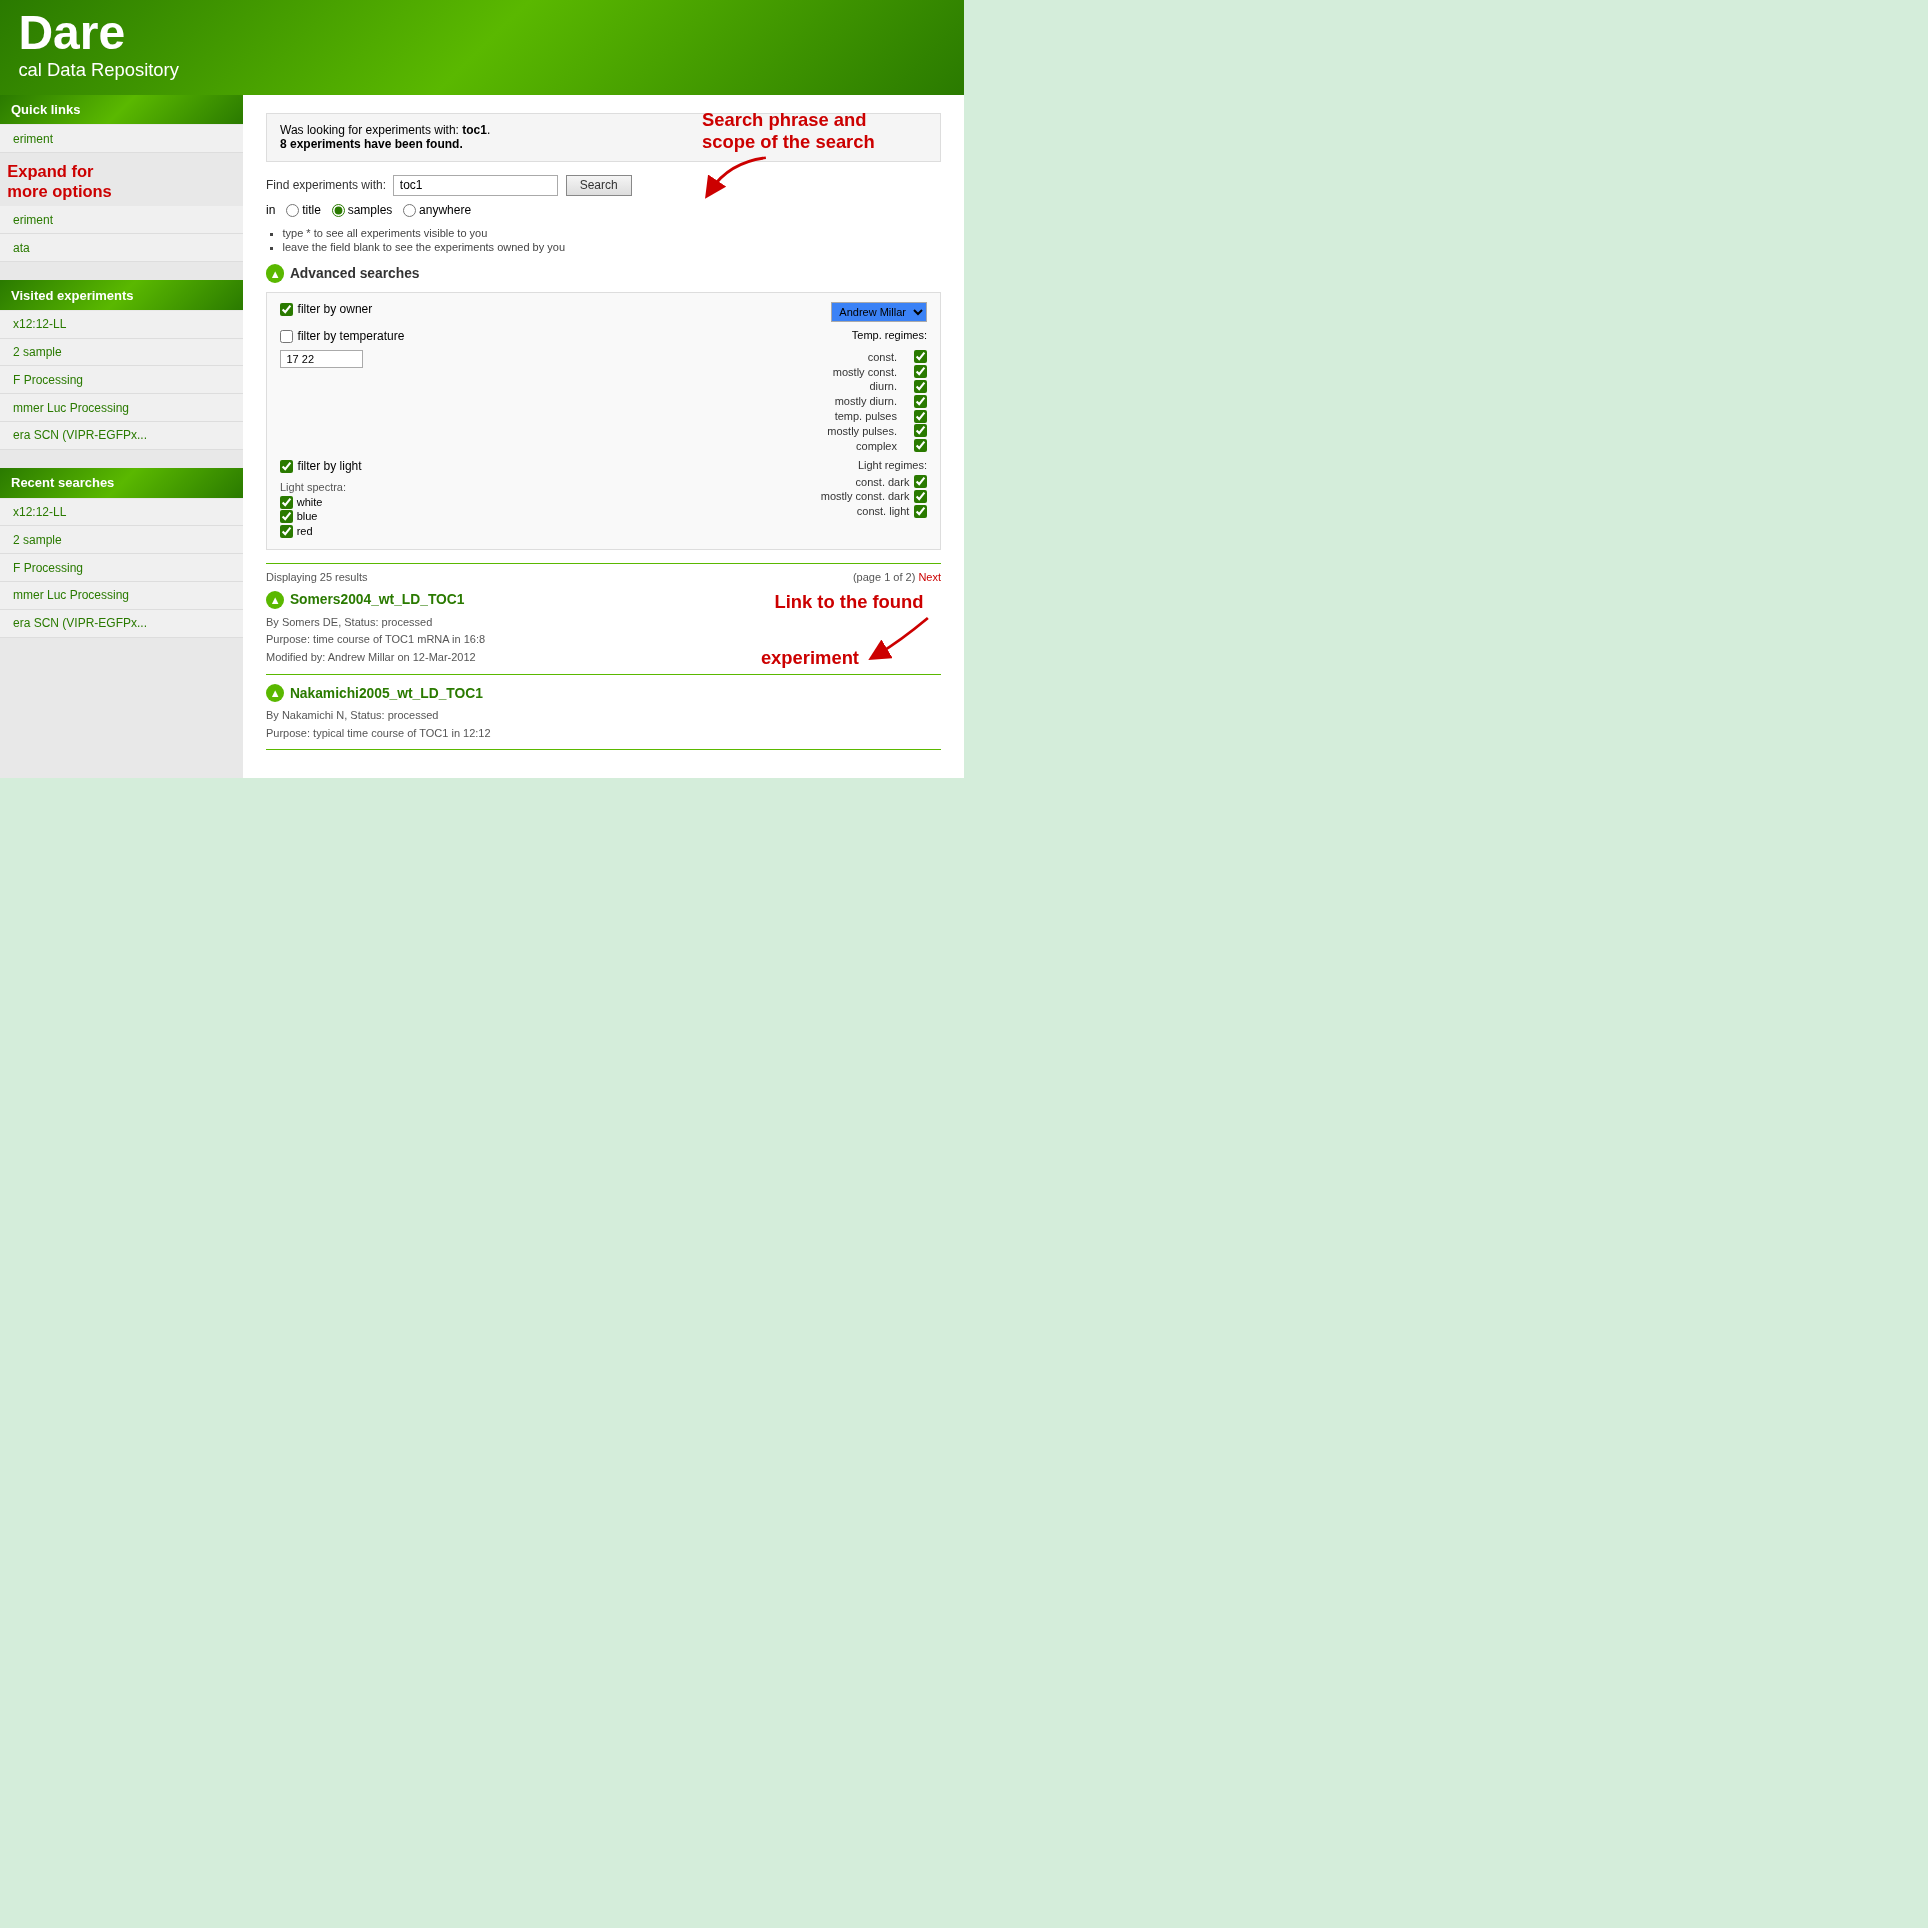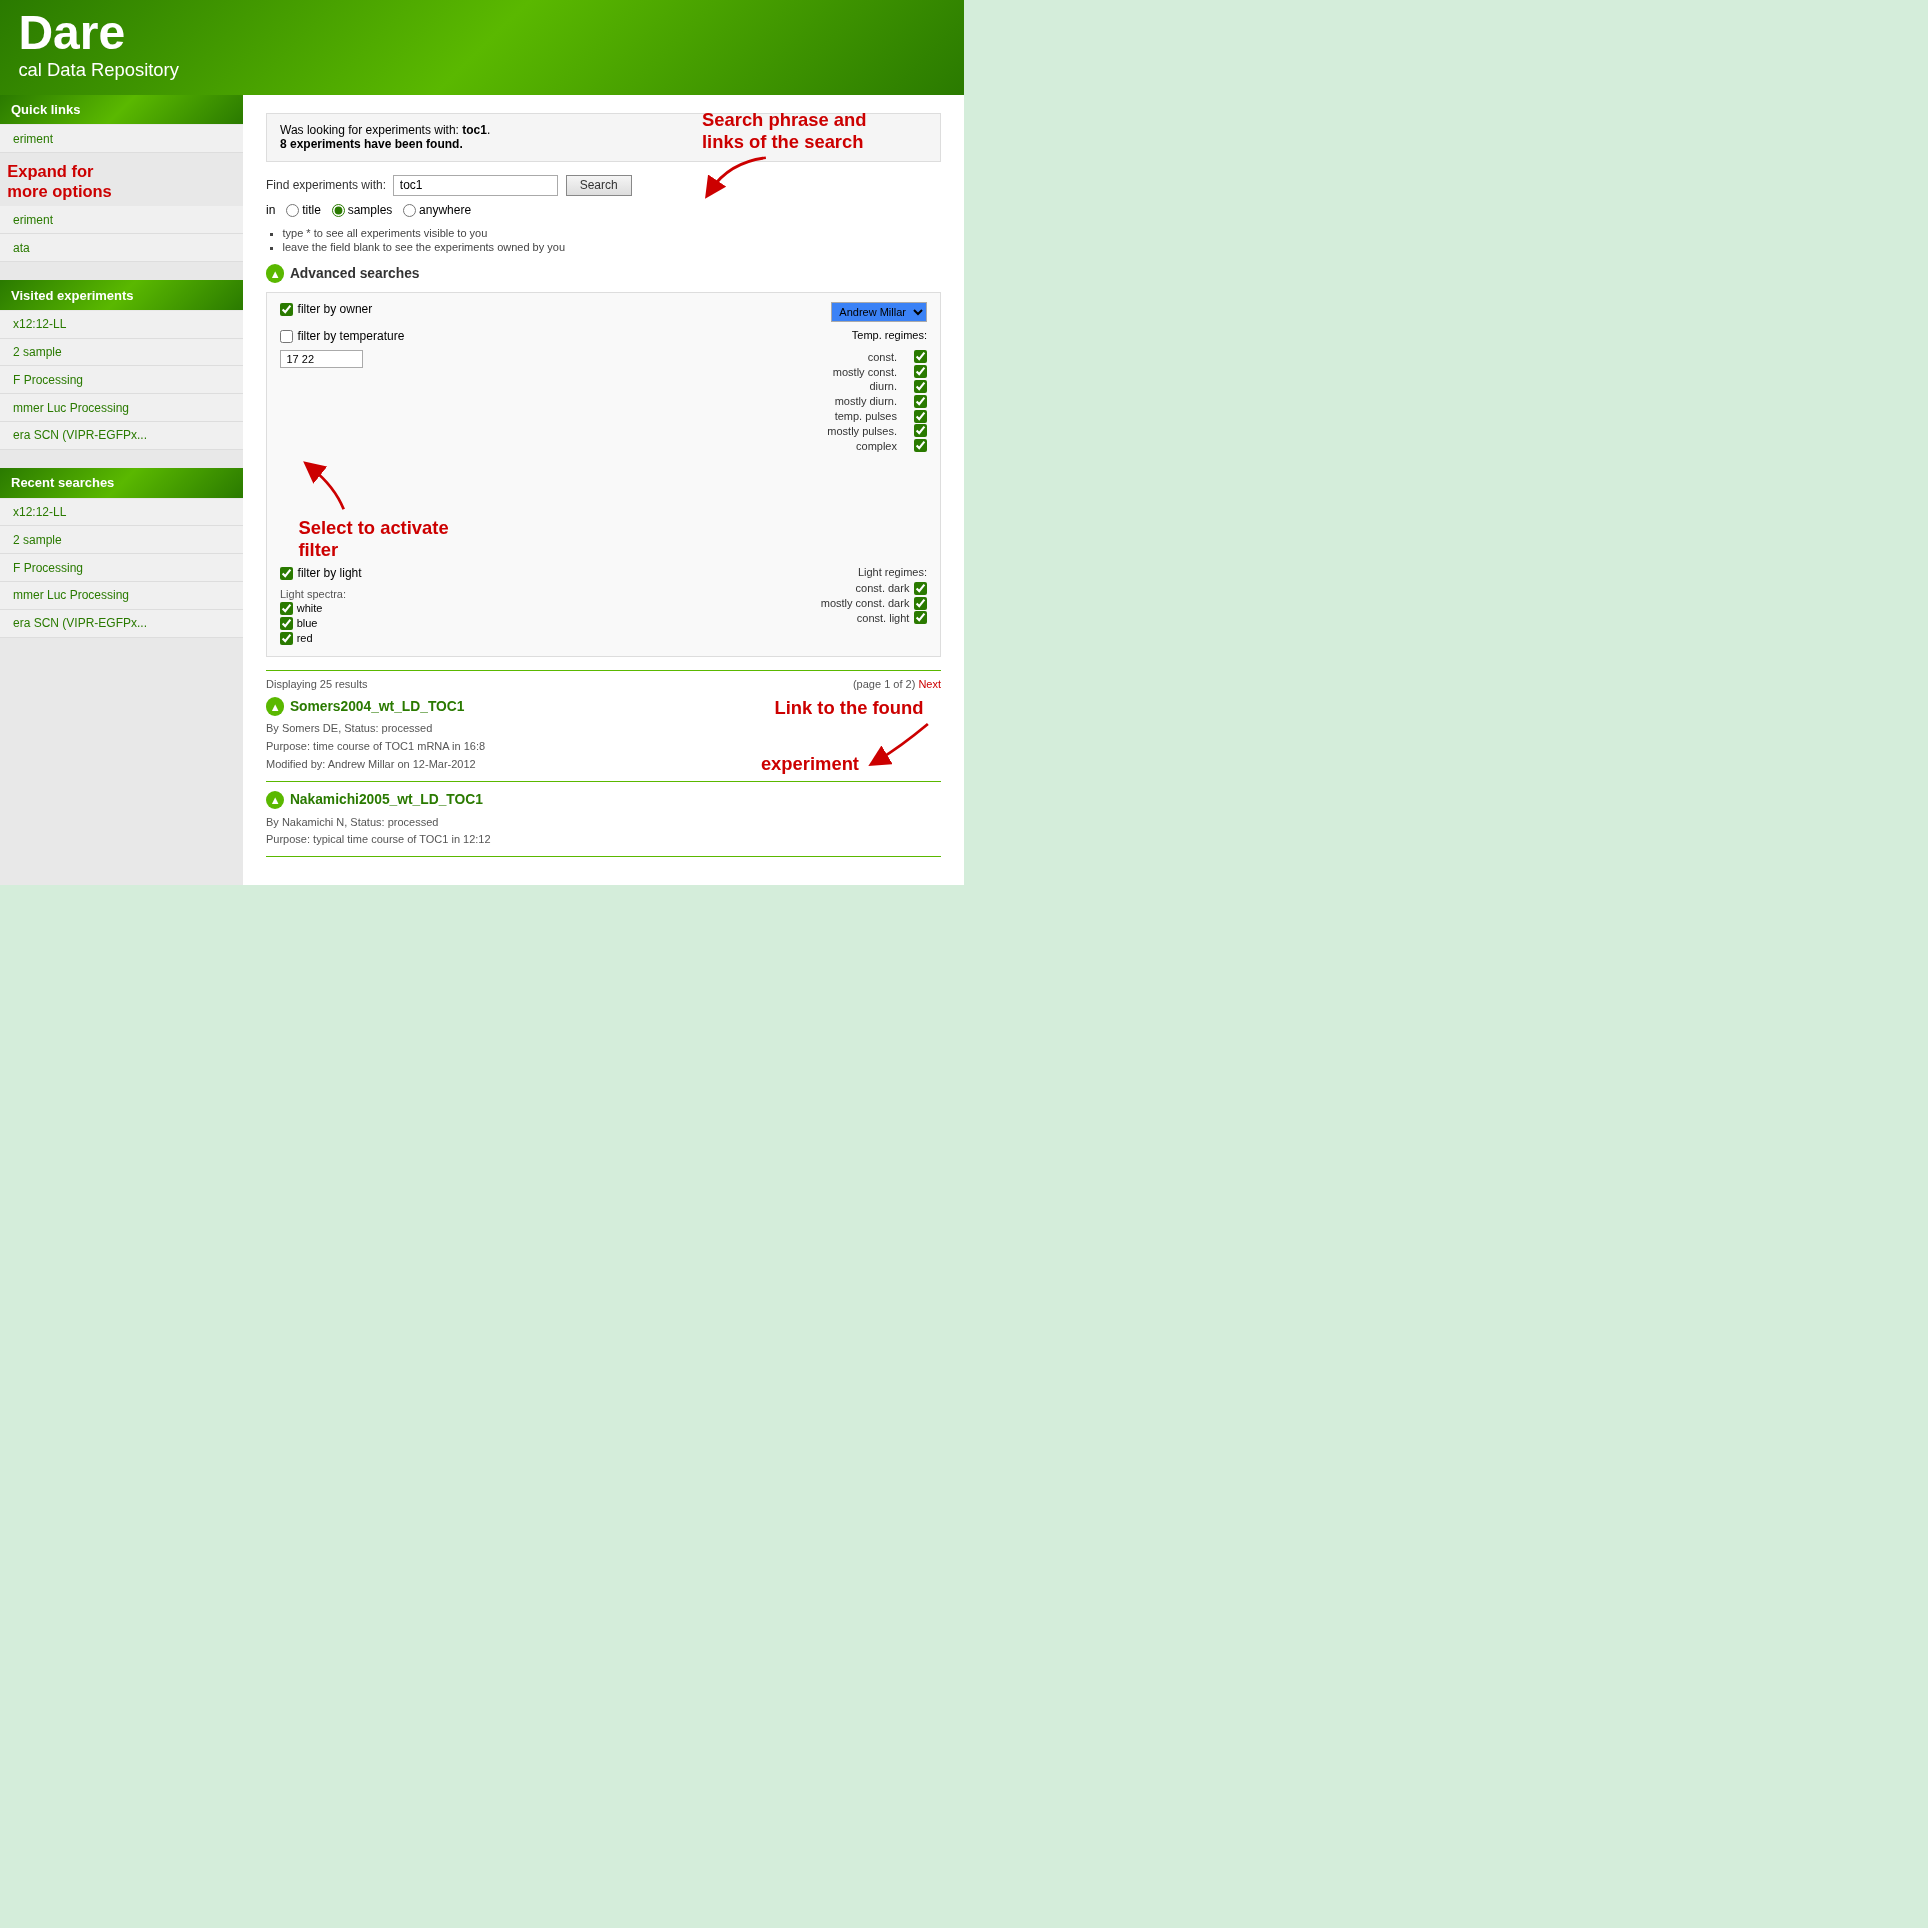--- a/index.html
+++ b/index.html
@@ -322,21 +322,21 @@
 
     <div class="info-section main-relative">
       <div class="info-box">
         <span>
           Was looking for experiments with: <b>toc1</b>.<br>
           <b>8 experiments have been found.</b>
         </span>
       </div>
       <div class="callout-top-right">
         <span style="white-space: pre-line; display: block;">Search phrase and
-links of the search</span>
+scope of the search</span>
         
         <svg width="73" height="46" viewBox="0 0 80 50">
           <path d="M 70 5 Q 30 10 10 40" stroke="#cc0000" stroke-width="3" fill="none" marker-end="url(#arr)"></path>
           <defs>
             <marker id="arr" markerWidth="8" markerHeight="8" refX="4" refY="4" orient="auto">
               <path d="M0,0 L8,4 L0,8 Z" fill="#cc0000"></path>
             </marker>
           </defs>
         </svg>
       </div>
@@ -428,35 +428,20 @@
                 <span>mostly pulses.</span>
                 <input type="checkbox" checked="" class="cb-green" style="">
               </div>
               <div class="regime-row">
                 <span>complex</span>
                 <input type="checkbox" checked="" class="cb-green" style="">
               </div>
             </div>
           </div>
 
-          <div style="display: flex; align-items: flex-start; margin-top: 4.6px;">
-            <div style="padding-left: 18.4px;">
-              
-              <svg width="64" height="55" viewBox="0 0 70 60">
-                <path d="M 50 55 Q 40 30 15 10" stroke="#cc0000" stroke-width="3" fill="none" marker-end="url(#arr2)"></path>
-                <defs>
-                  <marker id="arr2" markerWidth="8" markerHeight="8" refX="4" refY="4" orient="auto">
-                    <path d="M0,0 L8,4 L0,8 Z" fill="#cc0000"></path>
-                  </marker>
-                </defs>
-              </svg>
-              <div class="red-annotation" style="white-space: pre-line;">Select to activate
-filter</div>
-            </div>
-          </div>
         </div>
 
         <div style="margin-top: 5.5px;">
           <div style="display: flex; gap: 9.2px;">
             <div style="flex: 1;">
               <div class="filter-row">
                 <label class="filter-label">
                   <input type="checkbox" checked="" class="cb-green" style="">
                   <span>filter by light</span>
                 </label>

